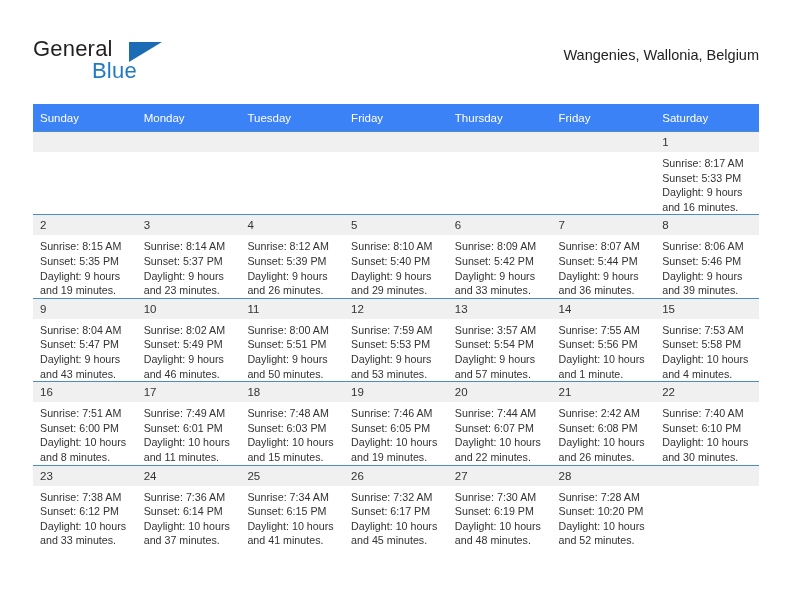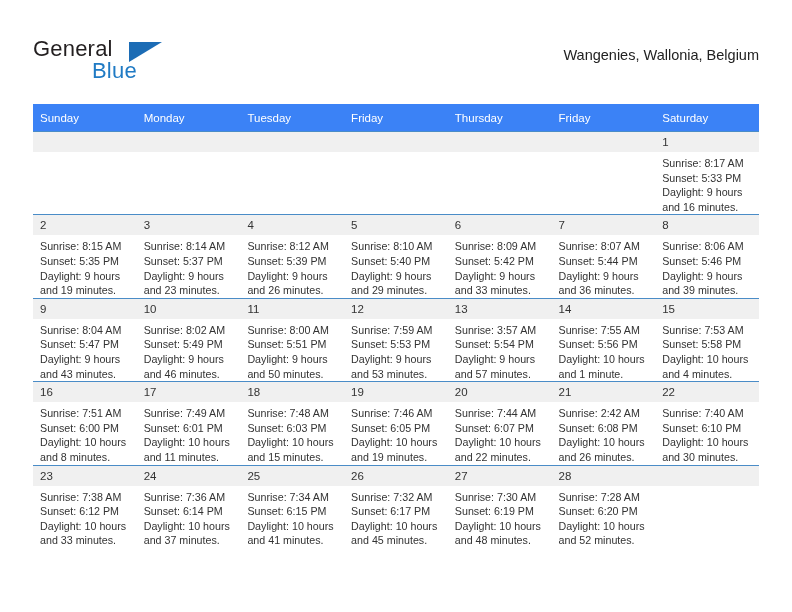--- a/index.html
+++ b/index.html
@@ -508,21 +508,21 @@
                 <div>Daylight: 10 hours</div>
                 <div>and 48 minutes.</div>
               </div>
             </div>
           </td>
           <td>
             <div class="cell-inner">
               <span class="daynum">28</span>
               <div class="cell-lines">
                 <div>Sunrise: 7:28 AM</div>
-                <div>Sunset: 6:20 PM</div>
+                <div>Sunset: 10:20 PM</div>
                 <div>Daylight: 10 hours</div>
                 <div>and 52 minutes.</div>
               </div>
             </div>
           </td>
           <td class="empty">
             <div class="cell-inner">
               <span class="daynum">&nbsp;</span>
               <div class="cell-lines"></div>
             </div>

